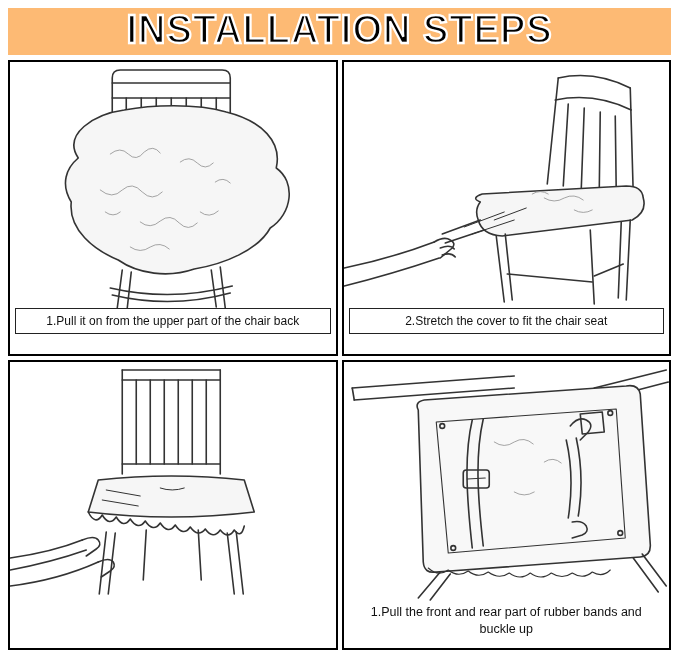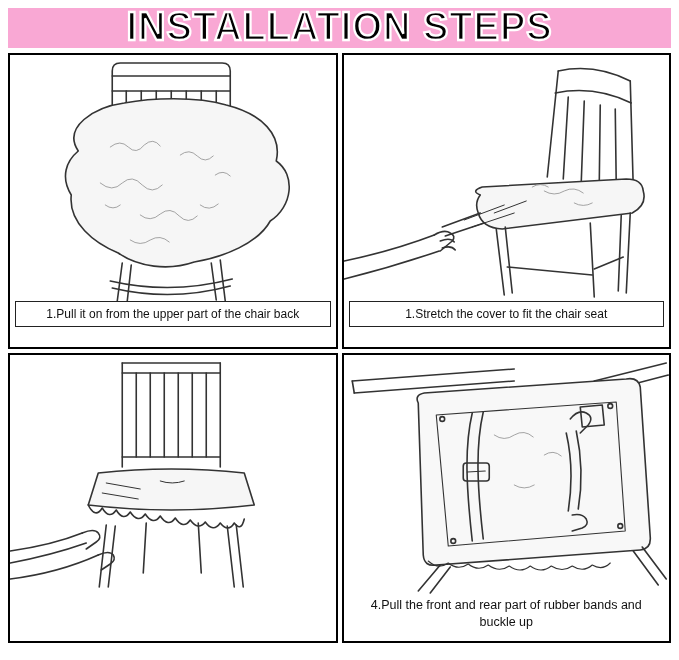--- a/index.html
+++ b/index.html
@@ -2,22 +2,22 @@
 <html><head>
 <meta charset="utf-8">
 <style>
   * { margin:0; padding:0; box-sizing:border-box; }
   body { background:#e9e9e9; font-family:"Liberation Sans", sans-serif; }
   .page {
     width:679px; height:660px; background:#fff; position:relative;
     overflow:hidden; margin:0 auto;
   }
   .banner {
-    margin:8px 8px 5px 8px; height:40px; background:#f9a8d4;
-    display:flex; align-items:flex-end; justify-content:center;
+    margin:8px 8px 5px 8px; height:47px; background:#fdba74;
+    display:flex; align-items:flex-start; justify-content:center;
   }
   .banner-title {
     font-family:"Liberation Sans", sans-serif;
     font-weight:800; font-size:38px; letter-spacing:1px;
     color:#000; -webkit-text-stroke:2.2px #fff; text-shadow:0 0 1px #fff;
     transform:scaleY(1.06); white-space:nowrap;
   }
   .grid-row { display:flex; gap:4px; margin:0 8px 4px 8px;border-radius:11px; }
   .panel {
     flex:1; border:2px solid #000; position:relative; background:#fff;
@@ -113,21 +113,21 @@
           <path d="M246,168 L250,242"></path>
           <path d="M163,212 L248,220"></path>
           <path d="M250,214 L279,202"></path>
         </g>
         <g stroke="#9a9a9a" stroke-width="0.9" fill="none" stroke-linecap="round">
           <path d="M200,136 q10,6 20,0 q10,-5 19,2"></path>
           <path d="M230,148 q9,5 18,0"></path>
           <path d="M188,132 q8,-5 16,0"></path>
         </g>
       </svg>
-      <div class="caption boxed">1.Stretch the cover to fit the chair seat</div>
+      <div class="caption boxed">2.Stretch the cover to fit the chair seat</div>
     </div>
   </div>
 
   <div class="grid-row row2">
 
     <div class="panel">
       <svg class="illustration" viewBox="0 0 325 240" height="240" preserveAspectRatio="xMidYMid meet">
         <g stroke="#333" stroke-width="1.6" fill="none" stroke-linecap="round" stroke-linejoin="round">
           <path d="M112,8 L112,112"></path>
             <path d="M210,8 L210,112"></path>
@@ -188,17 +188,17 @@
             <path d="M289,196 L314,230"></path>
           <path d="M96,210 L74,236"></path>
             <path d="M106,212 L86,238"></path>
         </g>
         <g stroke="#9a9a9a" stroke-width="0.9" fill="none" stroke-linecap="round">
           <path d="M150,80 q10,7 20,0 q10,-6 19,2"></path>
           <path d="M170,130 q10,6 20,0"></path>
           <path d="M200,100 q9,-6 17,1"></path>
         </g>
       </svg>
-      <div class="caption plain4">4.Pull the front and rear part of rubber bands and buckle up</div>
+      <div class="caption plain4">1.Pull the front and rear part of rubber bands and buckle up</div>
     </div>
   </div>
 
 </div>
 
 </body></html>

